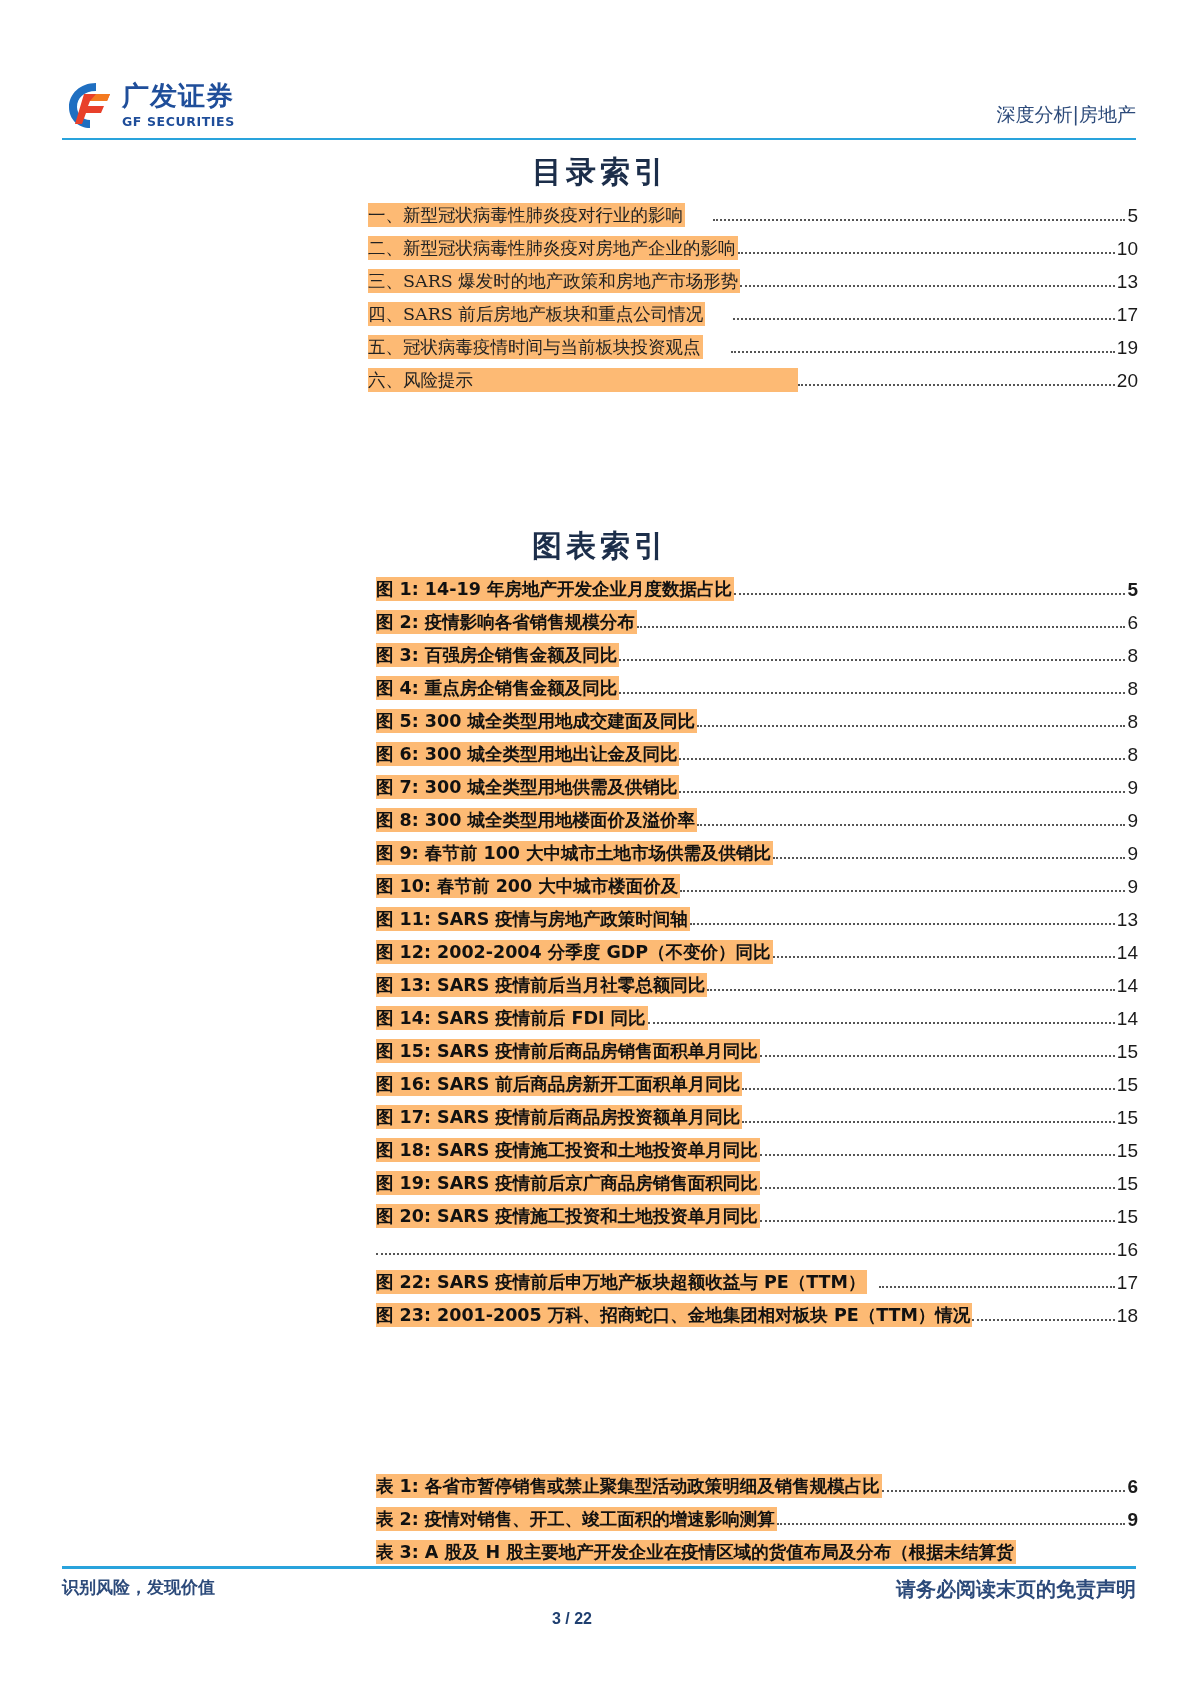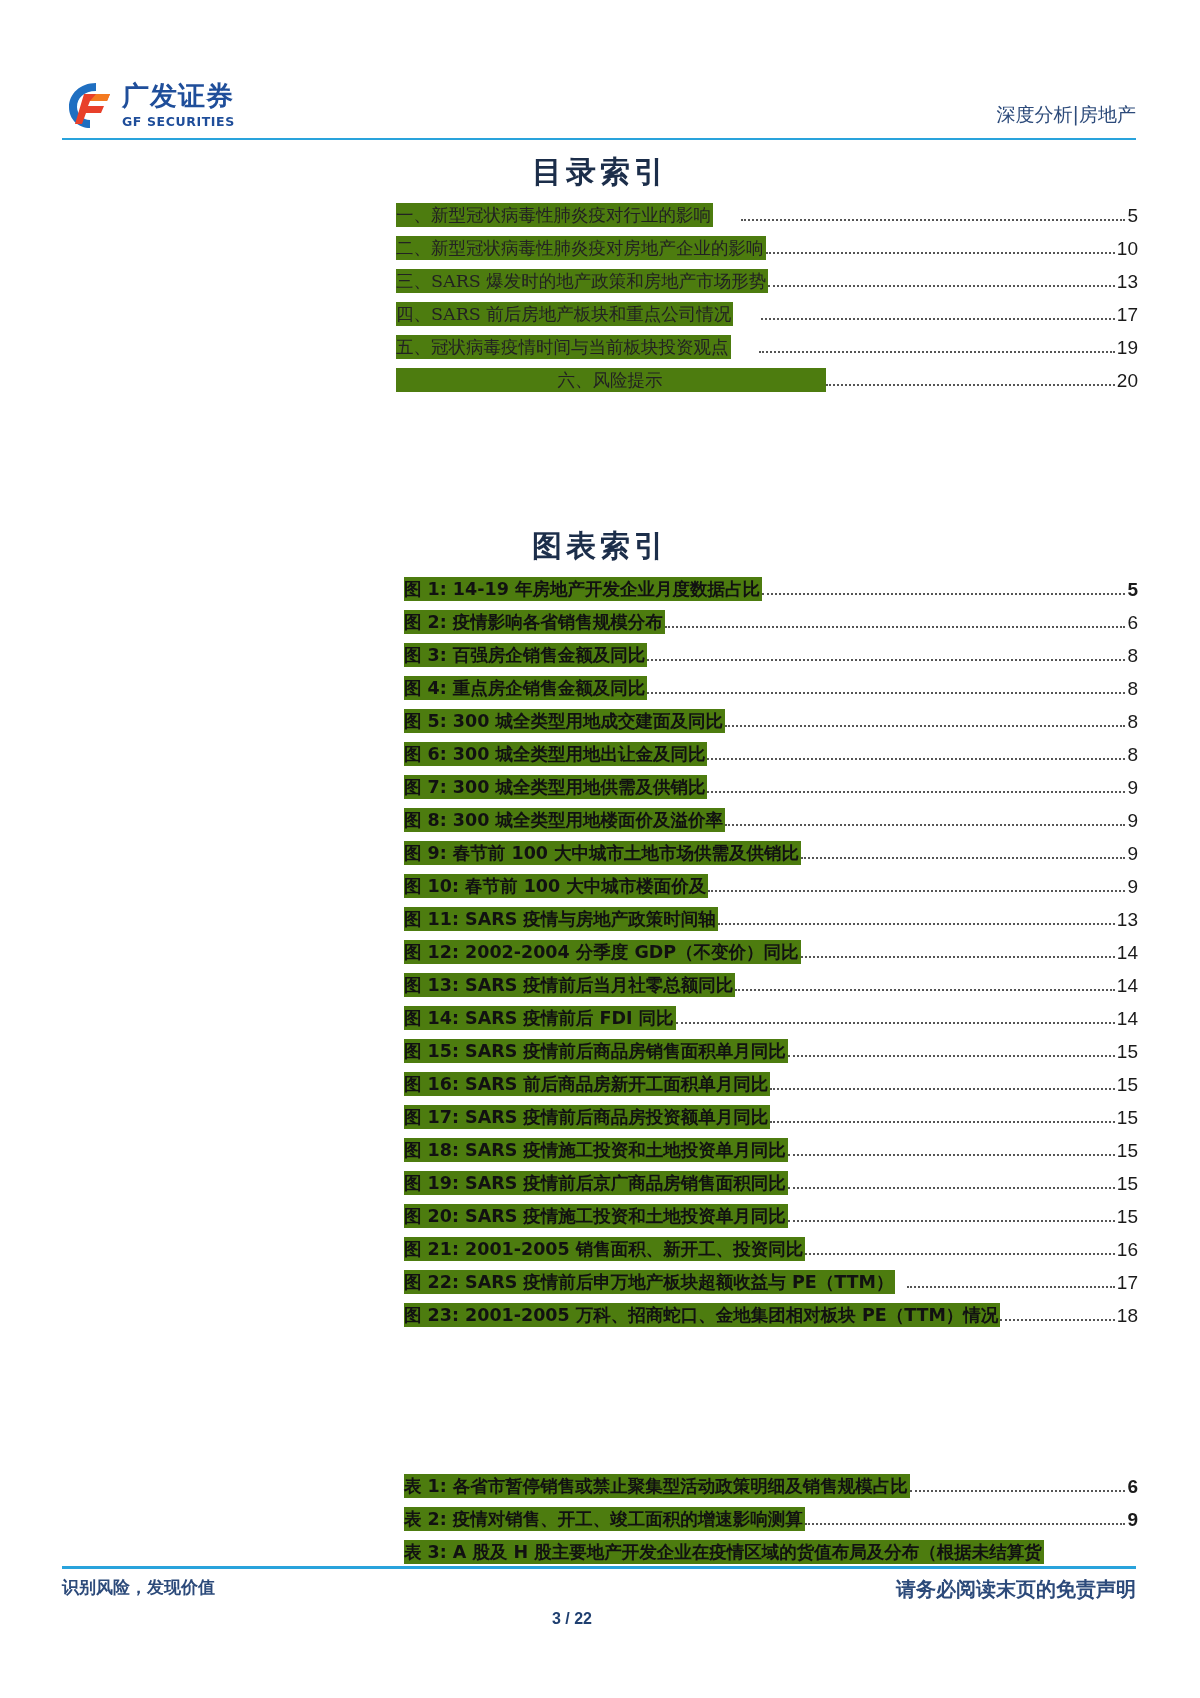--- a/index.html
+++ b/index.html
@@ -22,21 +22,21 @@
                  background: #29a3dc; }
 
   
   .sec-title { position: absolute; left: 0; width: 1200px; text-align: center;
                font-size: 30px; font-weight: bold; color: #1c2e4a; letter-spacing: 4px;
                font-family: "DejaVu Serif", serif; }
 
   
   .toc { position: absolute; left: 368px; width: 770px; }
   .row { position: relative; height: 33px; display: flex; align-items: flex-end; font-size: 17.5px; }
-  .row .label { white-space: nowrap; padding-right: 2px; background: #4d7c0f; margin-left: 28px; }
+  .row .label { white-space: nowrap; padding-right: 2px; background: #fdba74; }
   .row .dots { flex: 1; overflow: hidden; white-space: nowrap; color: #333;
                border-bottom: 2px dotted #555; height: 0; margin-bottom: 6px; }
   .row .page { white-space: nowrap; padding-left: 2px; font-family: "Liberation Sans", sans-serif; font-size: 19px; }
   .toc-main .row { height: 33px; }
   .toc-main .label { font-family: "DejaVu Serif", serif; color: #222; font-size: 17.5px; }
   .toc-fig .label { font-weight: bold; font-family: "DejaVu Sans", sans-serif; color: #111; font-size: 17.5px; }
   .toc-fig .page { font-weight: normal; }
   .toc-fig .row.bold-page .page { font-weight: bold; }
 
   
@@ -85,21 +85,21 @@
       <span class="label">四、SARS 前后房地产板块和重点公司情况</span>
       <span class="dots" style="margin-left:28px;"></span>
       <span class="page">17</span>
     </div>
   <div class="row">
       <span class="label">五、冠状病毒疫情时间与当前板块投资观点</span>
       <span class="dots" style="margin-left:28px;"></span>
       <span class="page">19</span>
     </div>
   <div class="row">
-      <span class="label" style="width:428px;text-align:center;">六、风险提示</span>
+      <span class="label" style="width:428px;">六、风险提示</span>
       <span class="dots"></span>
       <span class="page">20</span>
     </div>
 </div>
 
 <div class="sec-title" style="top:526px;">图表索引</div>
 <div class="toc toc-fig" style="left:376px; width:762px; top:568px;">
   <div class="row bold-page">
       <span class="label">图 1:  14-19 年房地产开发企业月度数据占比</span>
       <span class="dots"></span>
@@ -139,21 +139,21 @@
       <span class="label">图 8:  300 城全类型用地楼面价及溢价率</span>
       <span class="dots"></span>
       <span class="page">9</span>
     </div>
   <div class="row">
       <span class="label">图 9:  春节前 100 大中城市土地市场供需及供销比</span>
       <span class="dots"></span>
       <span class="page">9</span>
     </div>
   <div class="row">
-      <span class="label">图 10:  春节前 100 大中城市楼面价及</span>
+      <span class="label">图 10:  春节前 200 大中城市楼面价及</span>
       <span class="dots"></span>
       <span class="page">9</span>
     </div>
   <div class="row">
       <span class="label">图 11:  SARS 疫情与房地产政策时间轴</span>
       <span class="dots"></span>
       <span class="page">13</span>
     </div>
   <div class="row">
       <span class="label">图 12:  2002-2004 分季度 GDP（不变价）同比</span>
@@ -194,21 +194,20 @@
       <span class="label">图 19:  SARS 疫情前后京广商品房销售面积同比</span>
       <span class="dots"></span>
       <span class="page">15</span>
     </div>
   <div class="row">
       <span class="label">图 20:  SARS 疫情施工投资和土地投资单月同比</span>
       <span class="dots"></span>
       <span class="page">15</span>
     </div>
   <div class="row">
-      <span class="label">图 21:  2001-2005 销售面积、新开工、投资同比</span>
       <span class="dots"></span>
       <span class="page">16</span>
     </div>
   <div class="row">
       <span class="label">图 22:  SARS 疫情前后申万地产板块超额收益与 PE（TTM）</span>
       <span class="dots" style="margin-left:12px;"></span>
       <span class="page">17</span>
     </div>
   <div class="row">
       <span class="label">图 23:  2001-2005 万科、招商蛇口、金地集团相对板块 PE（TTM）情况</span>

